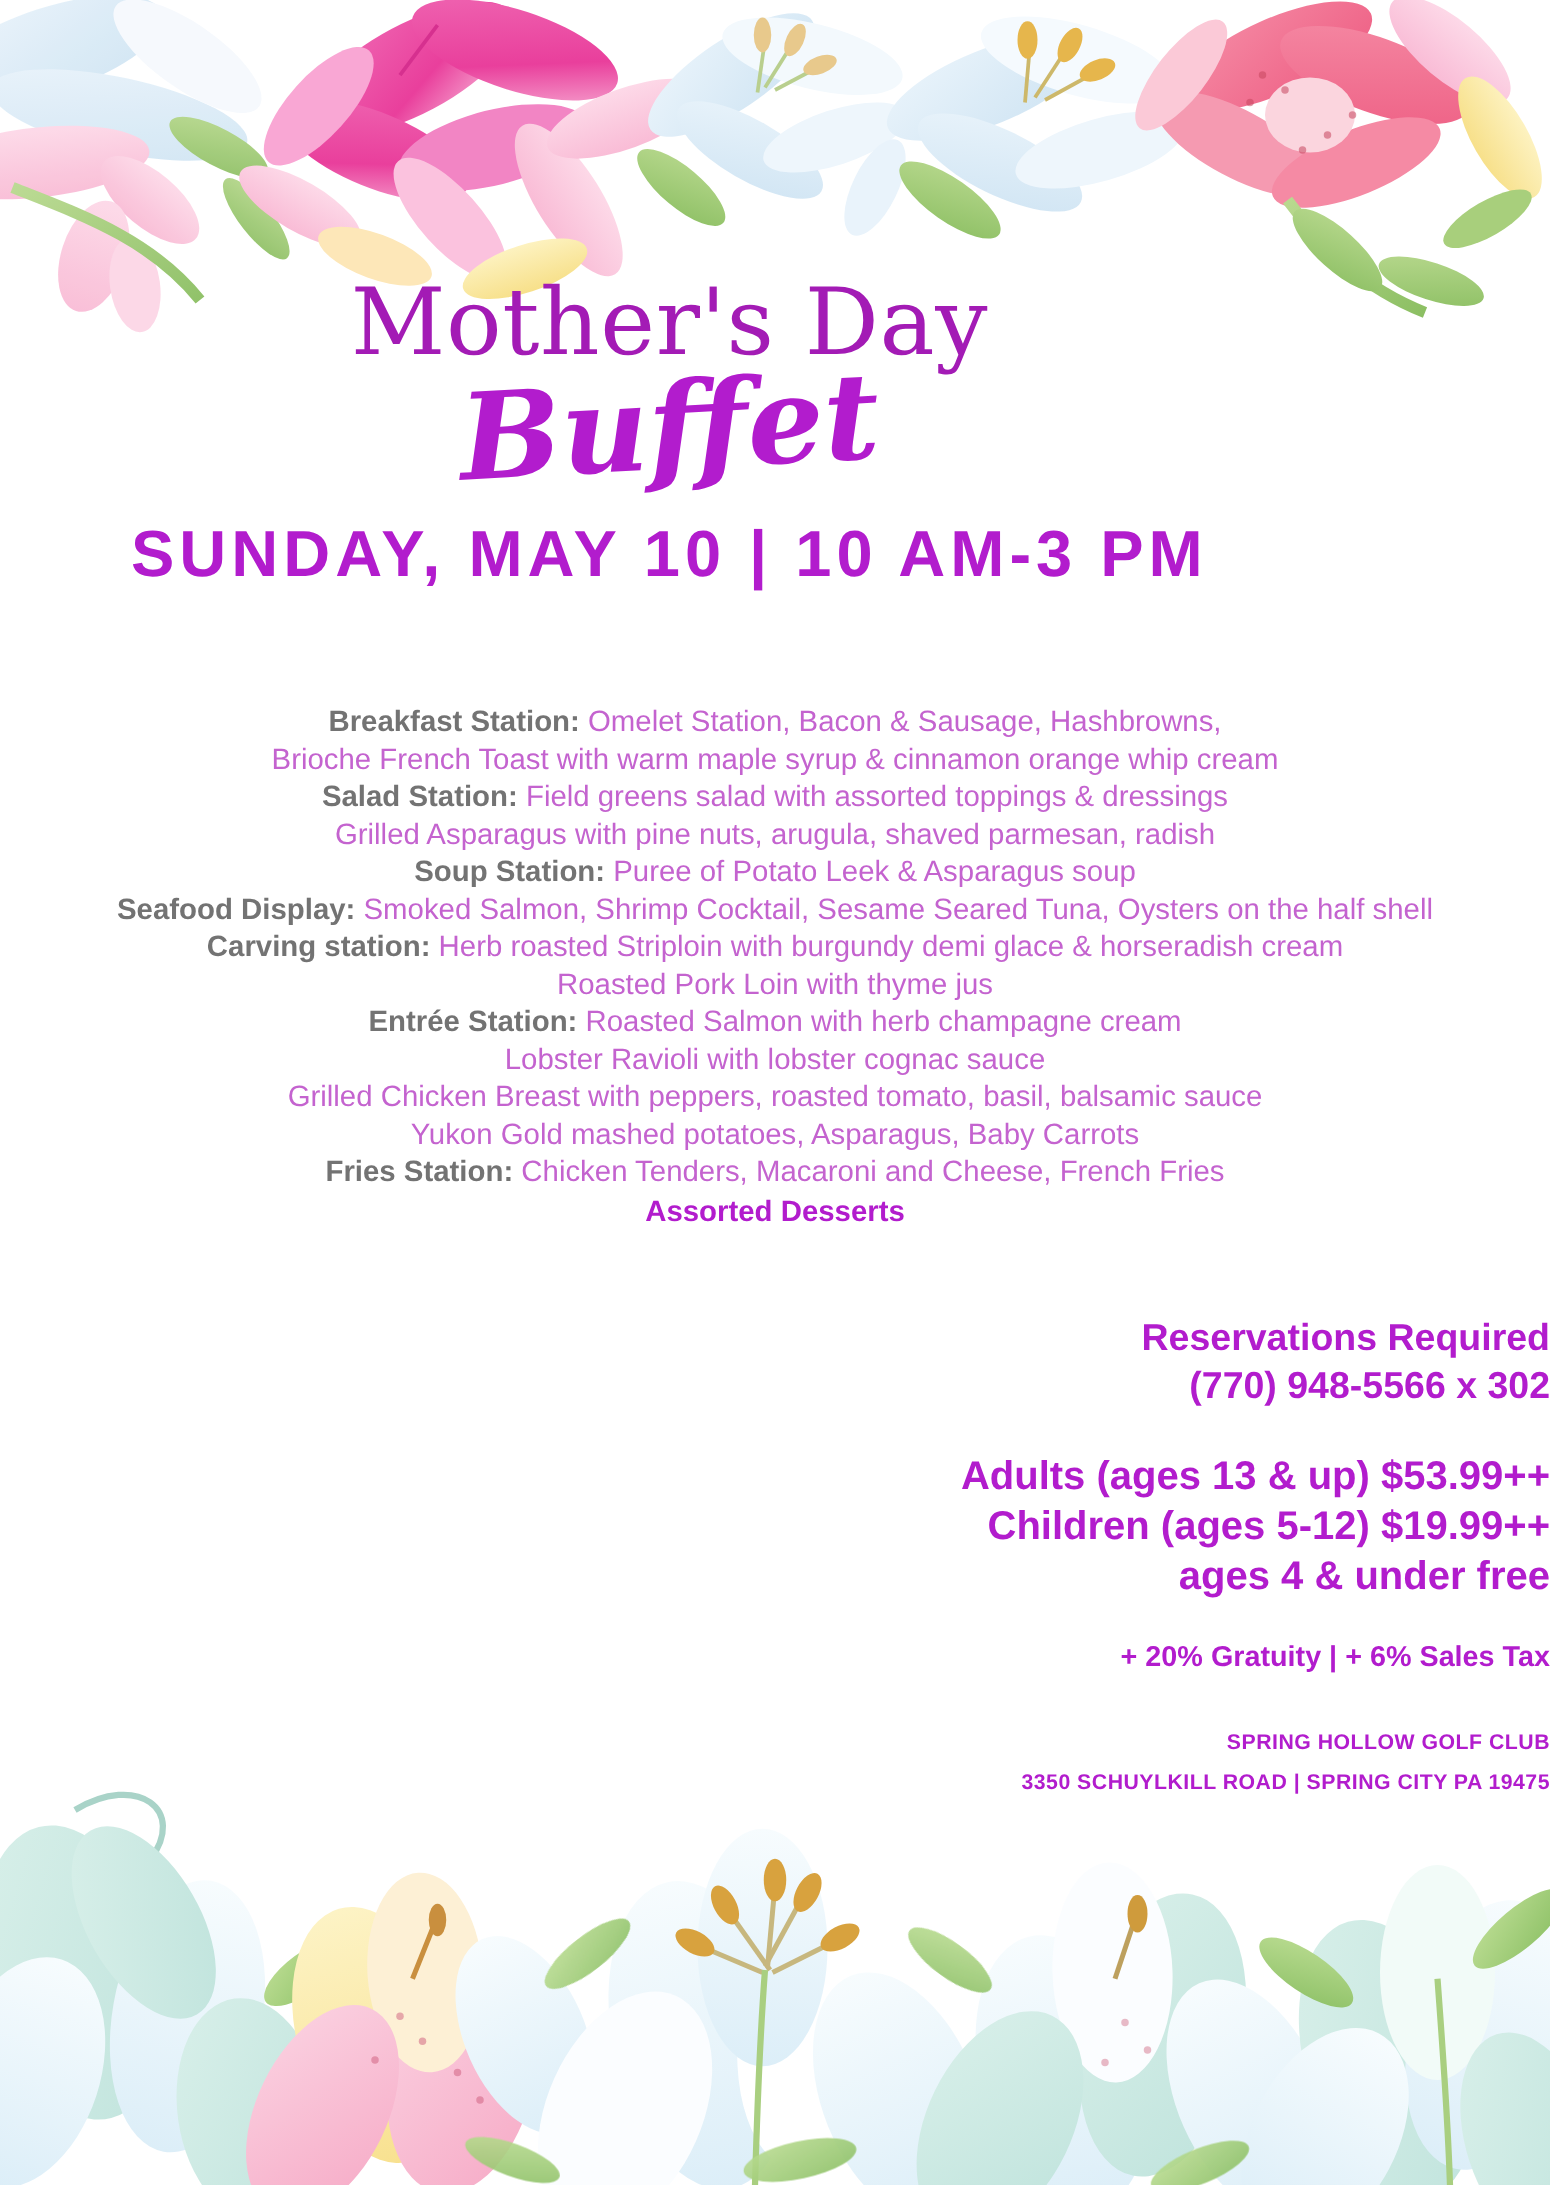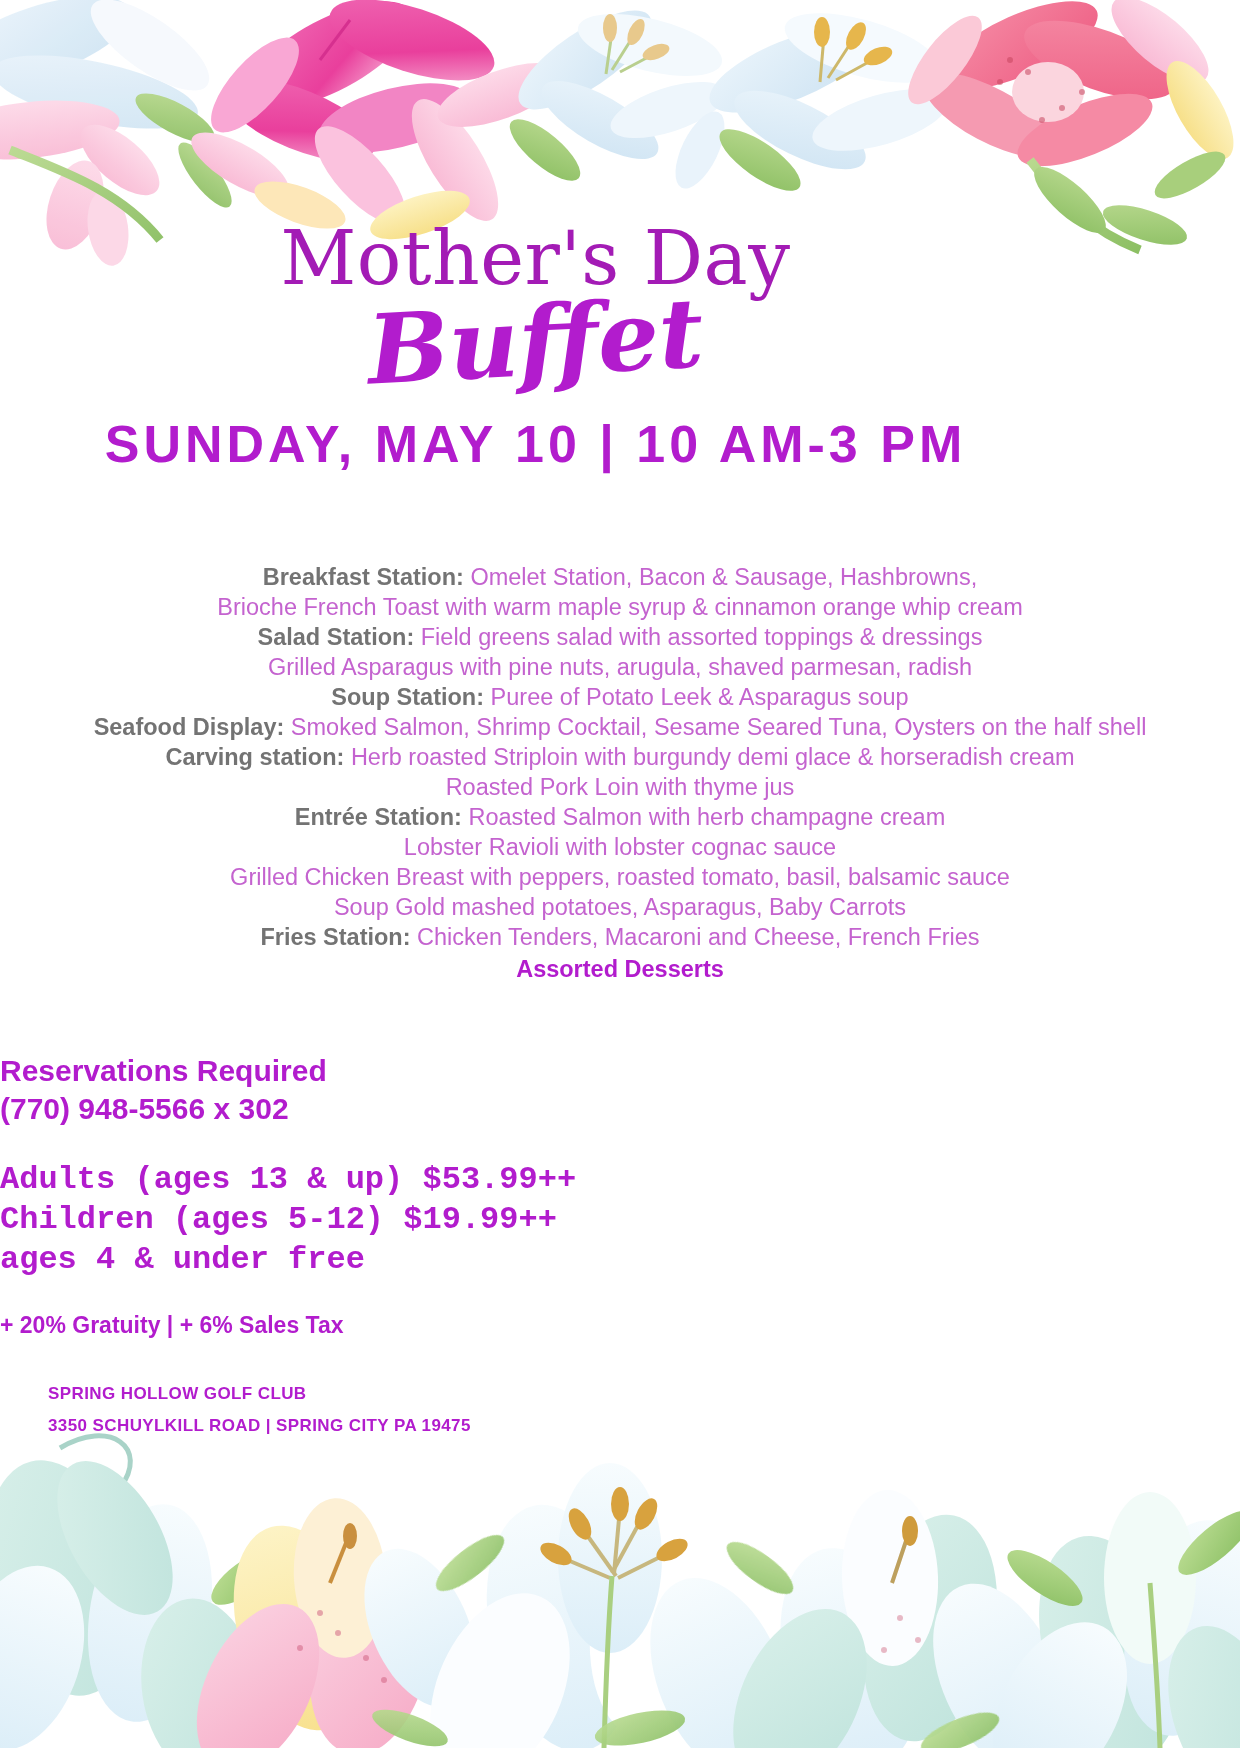--- a/index.html
+++ b/index.html
@@ -86,29 +86,29 @@
     color: #b21ccd;
     margin-top: 2px;
   }
 
   
   .info {
     position: absolute;
     top: 1052px;
     left: 0;
     width: 1240px;
-    text-align: left;
+    text-align: right;
     color: #b21ccd;
   }
   .res-line {
     font-weight: bold;
     font-size: 30px;
     line-height: 38px;
   }
-  .price-block { margin-top: 32px; font-family: Liberation Mono, monospace; }
+  .price-block { margin-top: 32px; }
   .price-line {
     font-weight: bold;
     font-size: 32px;
     line-height: 40px;
   }
   .tax-line {
     margin-top: 30px;
     font-weight: bold;
     font-size: 23px;
     line-height: 30px;
@@ -252,21 +252,21 @@
     <div class="menu-line"><span class="lbl"></span><span>Brioche French Toast with warm maple syrup &amp; cinnamon orange whip cream</span></div>
     <div class="menu-line"><span class="lbl">Salad Station:</span><span>  Field greens salad with assorted toppings &amp; dressings</span></div>
     <div class="menu-line"><span class="lbl"></span><span>Grilled Asparagus with pine nuts, arugula, shaved parmesan, radish</span></div>
     <div class="menu-line"><span class="lbl">Soup Station:</span><span> Puree of Potato Leek &amp; Asparagus soup</span></div>
     <div class="menu-line"><span class="lbl">Seafood Display:</span><span> Smoked Salmon, Shrimp Cocktail, Sesame Seared Tuna, Oysters on the half shell</span></div>
     <div class="menu-line"><span class="lbl">Carving station:</span><span> Herb roasted Striploin with burgundy demi glace &amp; horseradish cream</span></div>
     <div class="menu-line"><span class="lbl"></span><span>Roasted Pork Loin with thyme jus</span></div>
     <div class="menu-line"><span class="lbl">Entrée Station:</span><span> Roasted Salmon with herb champagne cream</span></div>
     <div class="menu-line"><span class="lbl"></span><span>Lobster Ravioli with lobster cognac sauce</span></div>
     <div class="menu-line"><span class="lbl"></span><span>Grilled Chicken Breast with peppers, roasted tomato, basil, balsamic sauce</span></div>
-    <div class="menu-line"><span class="lbl"></span><span>Soup Gold mashed potatoes, Asparagus, Baby Carrots</span></div>
+    <div class="menu-line"><span class="lbl"></span><span>Yukon Gold mashed potatoes, Asparagus, Baby Carrots</span></div>
     <div class="menu-line"><span class="lbl">Fries Station:</span><span> Chicken Tenders, Macaroni and Cheese, French Fries</span></div>
     <div class="menu-line bold-all">Assorted Desserts</div>
   </div>
 
   <div class="info">
     <div class="res-line">Reservations Required</div>
     <div class="res-line">(770) 948-5566 x 302</div>
 
     <div class="price-block">
       <div class="price-line">Adults (ages 13 &amp; up) $53.99++</div>

